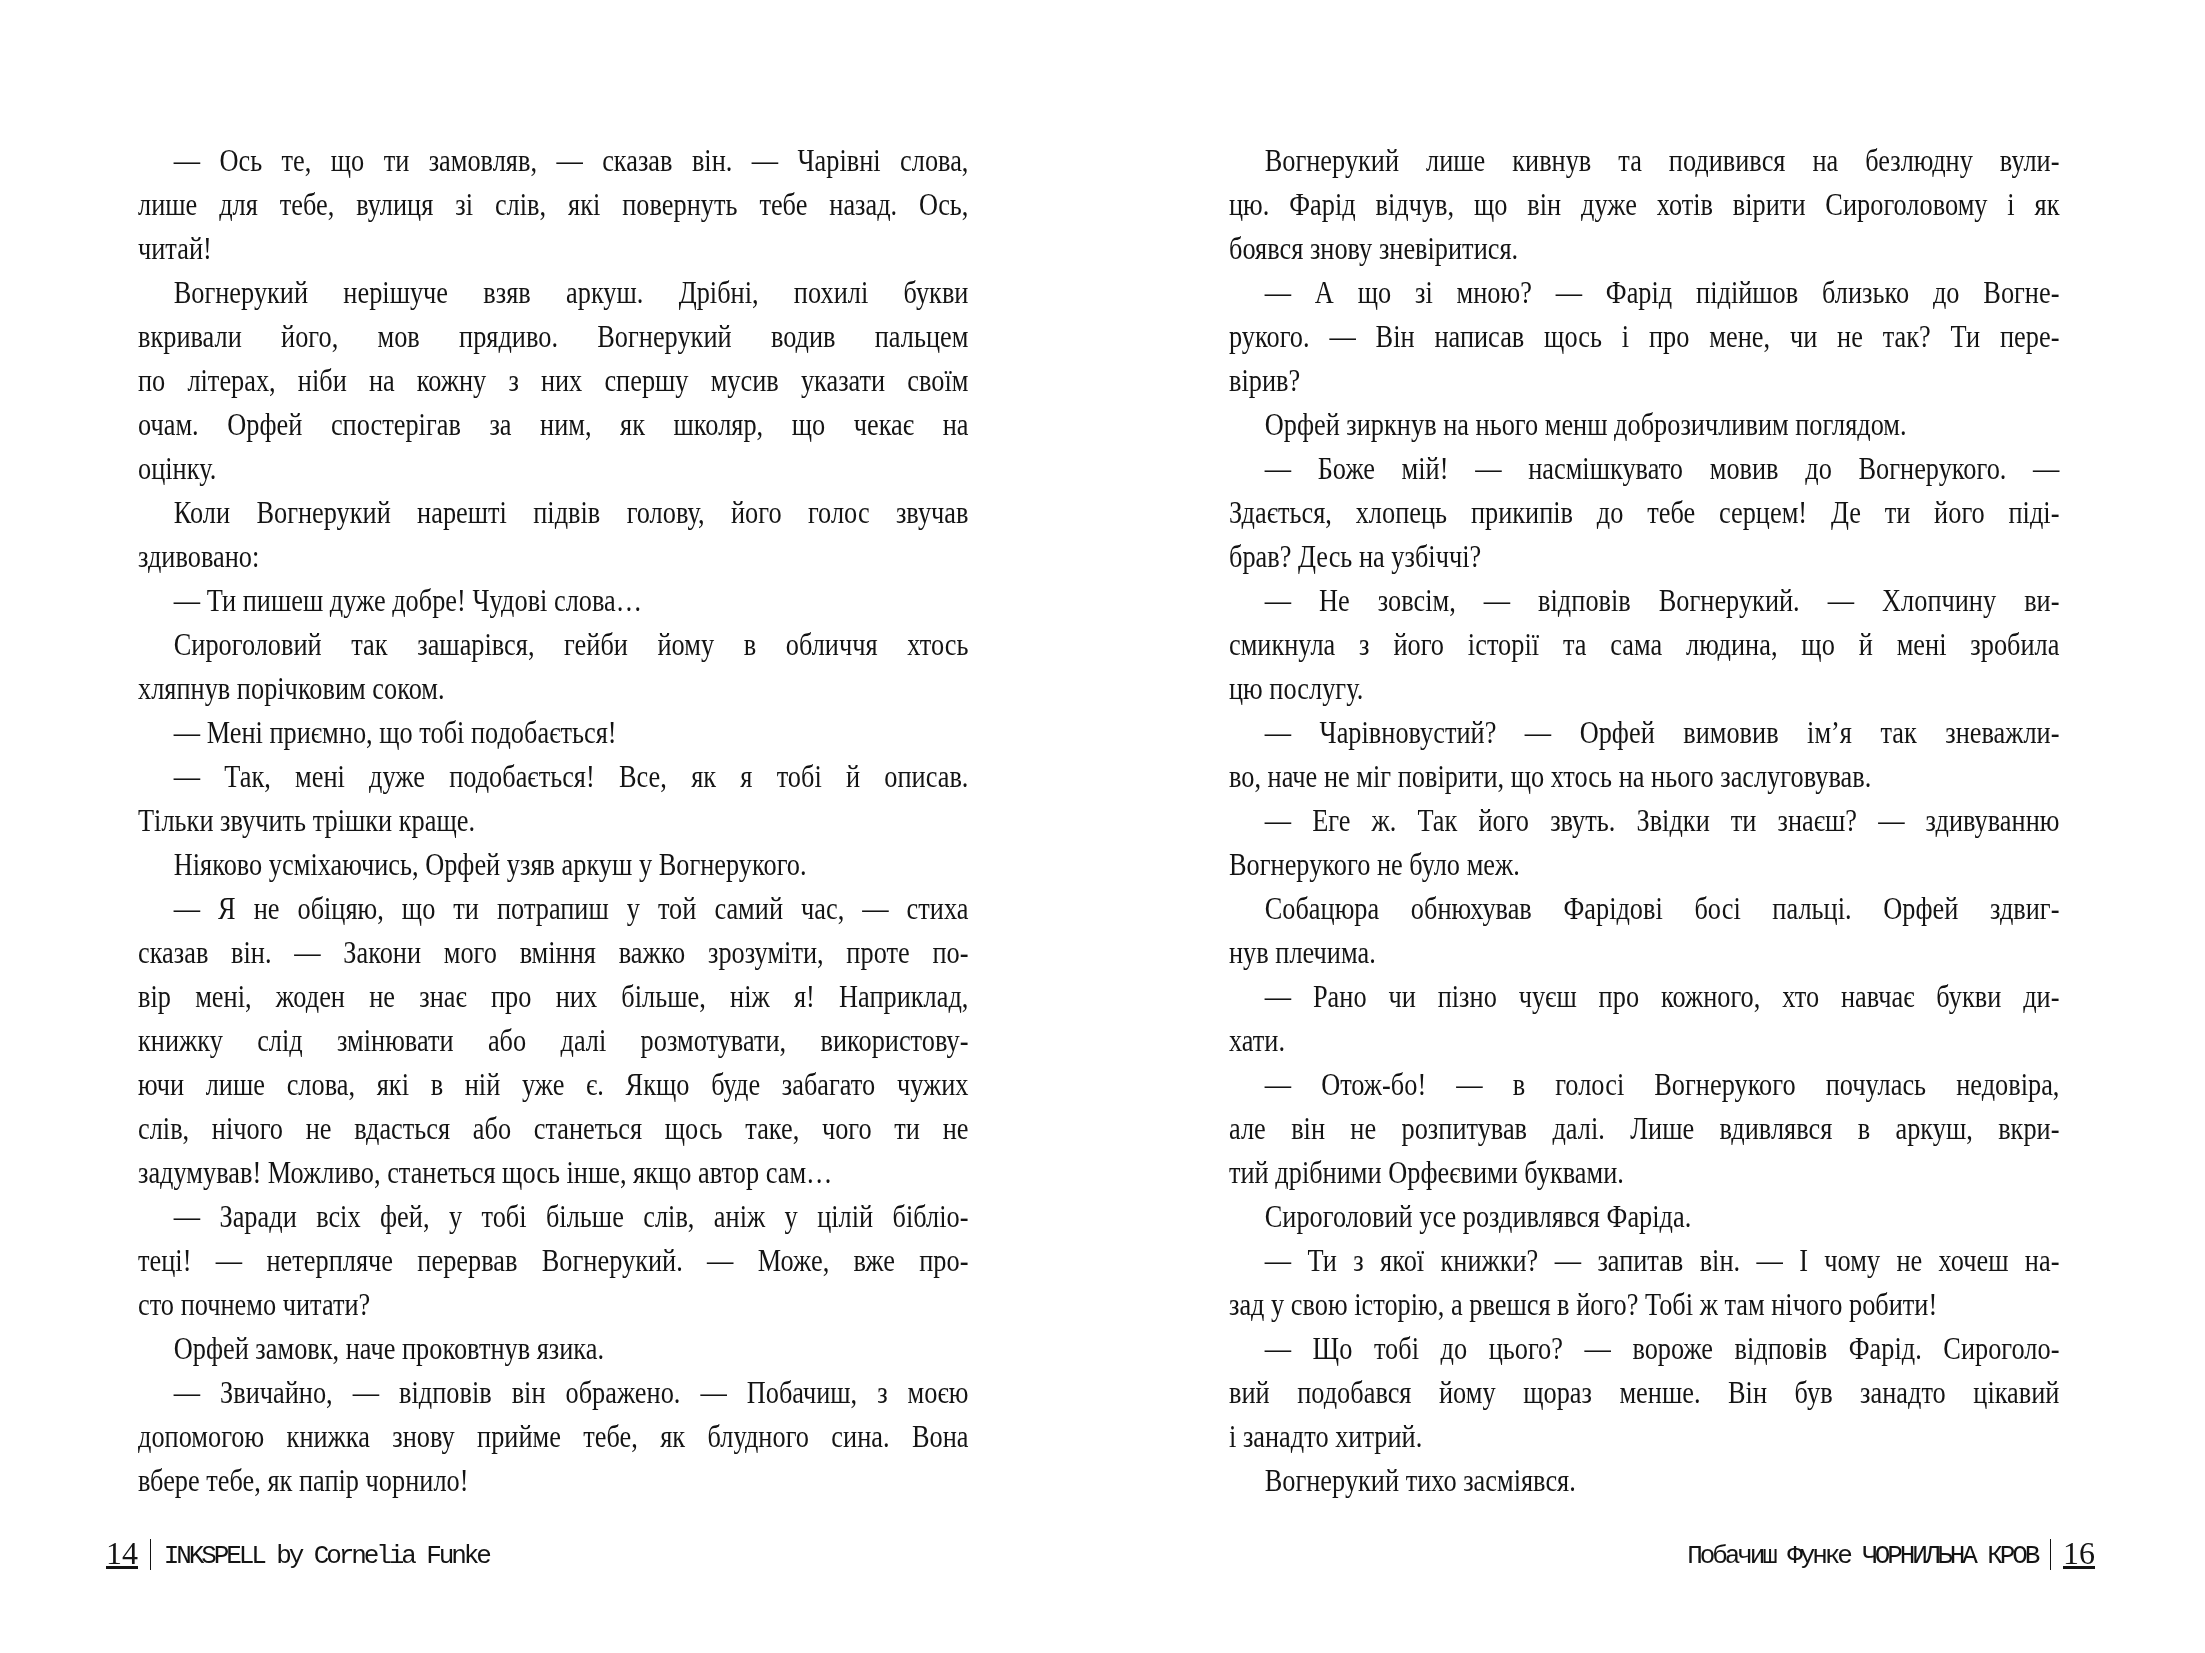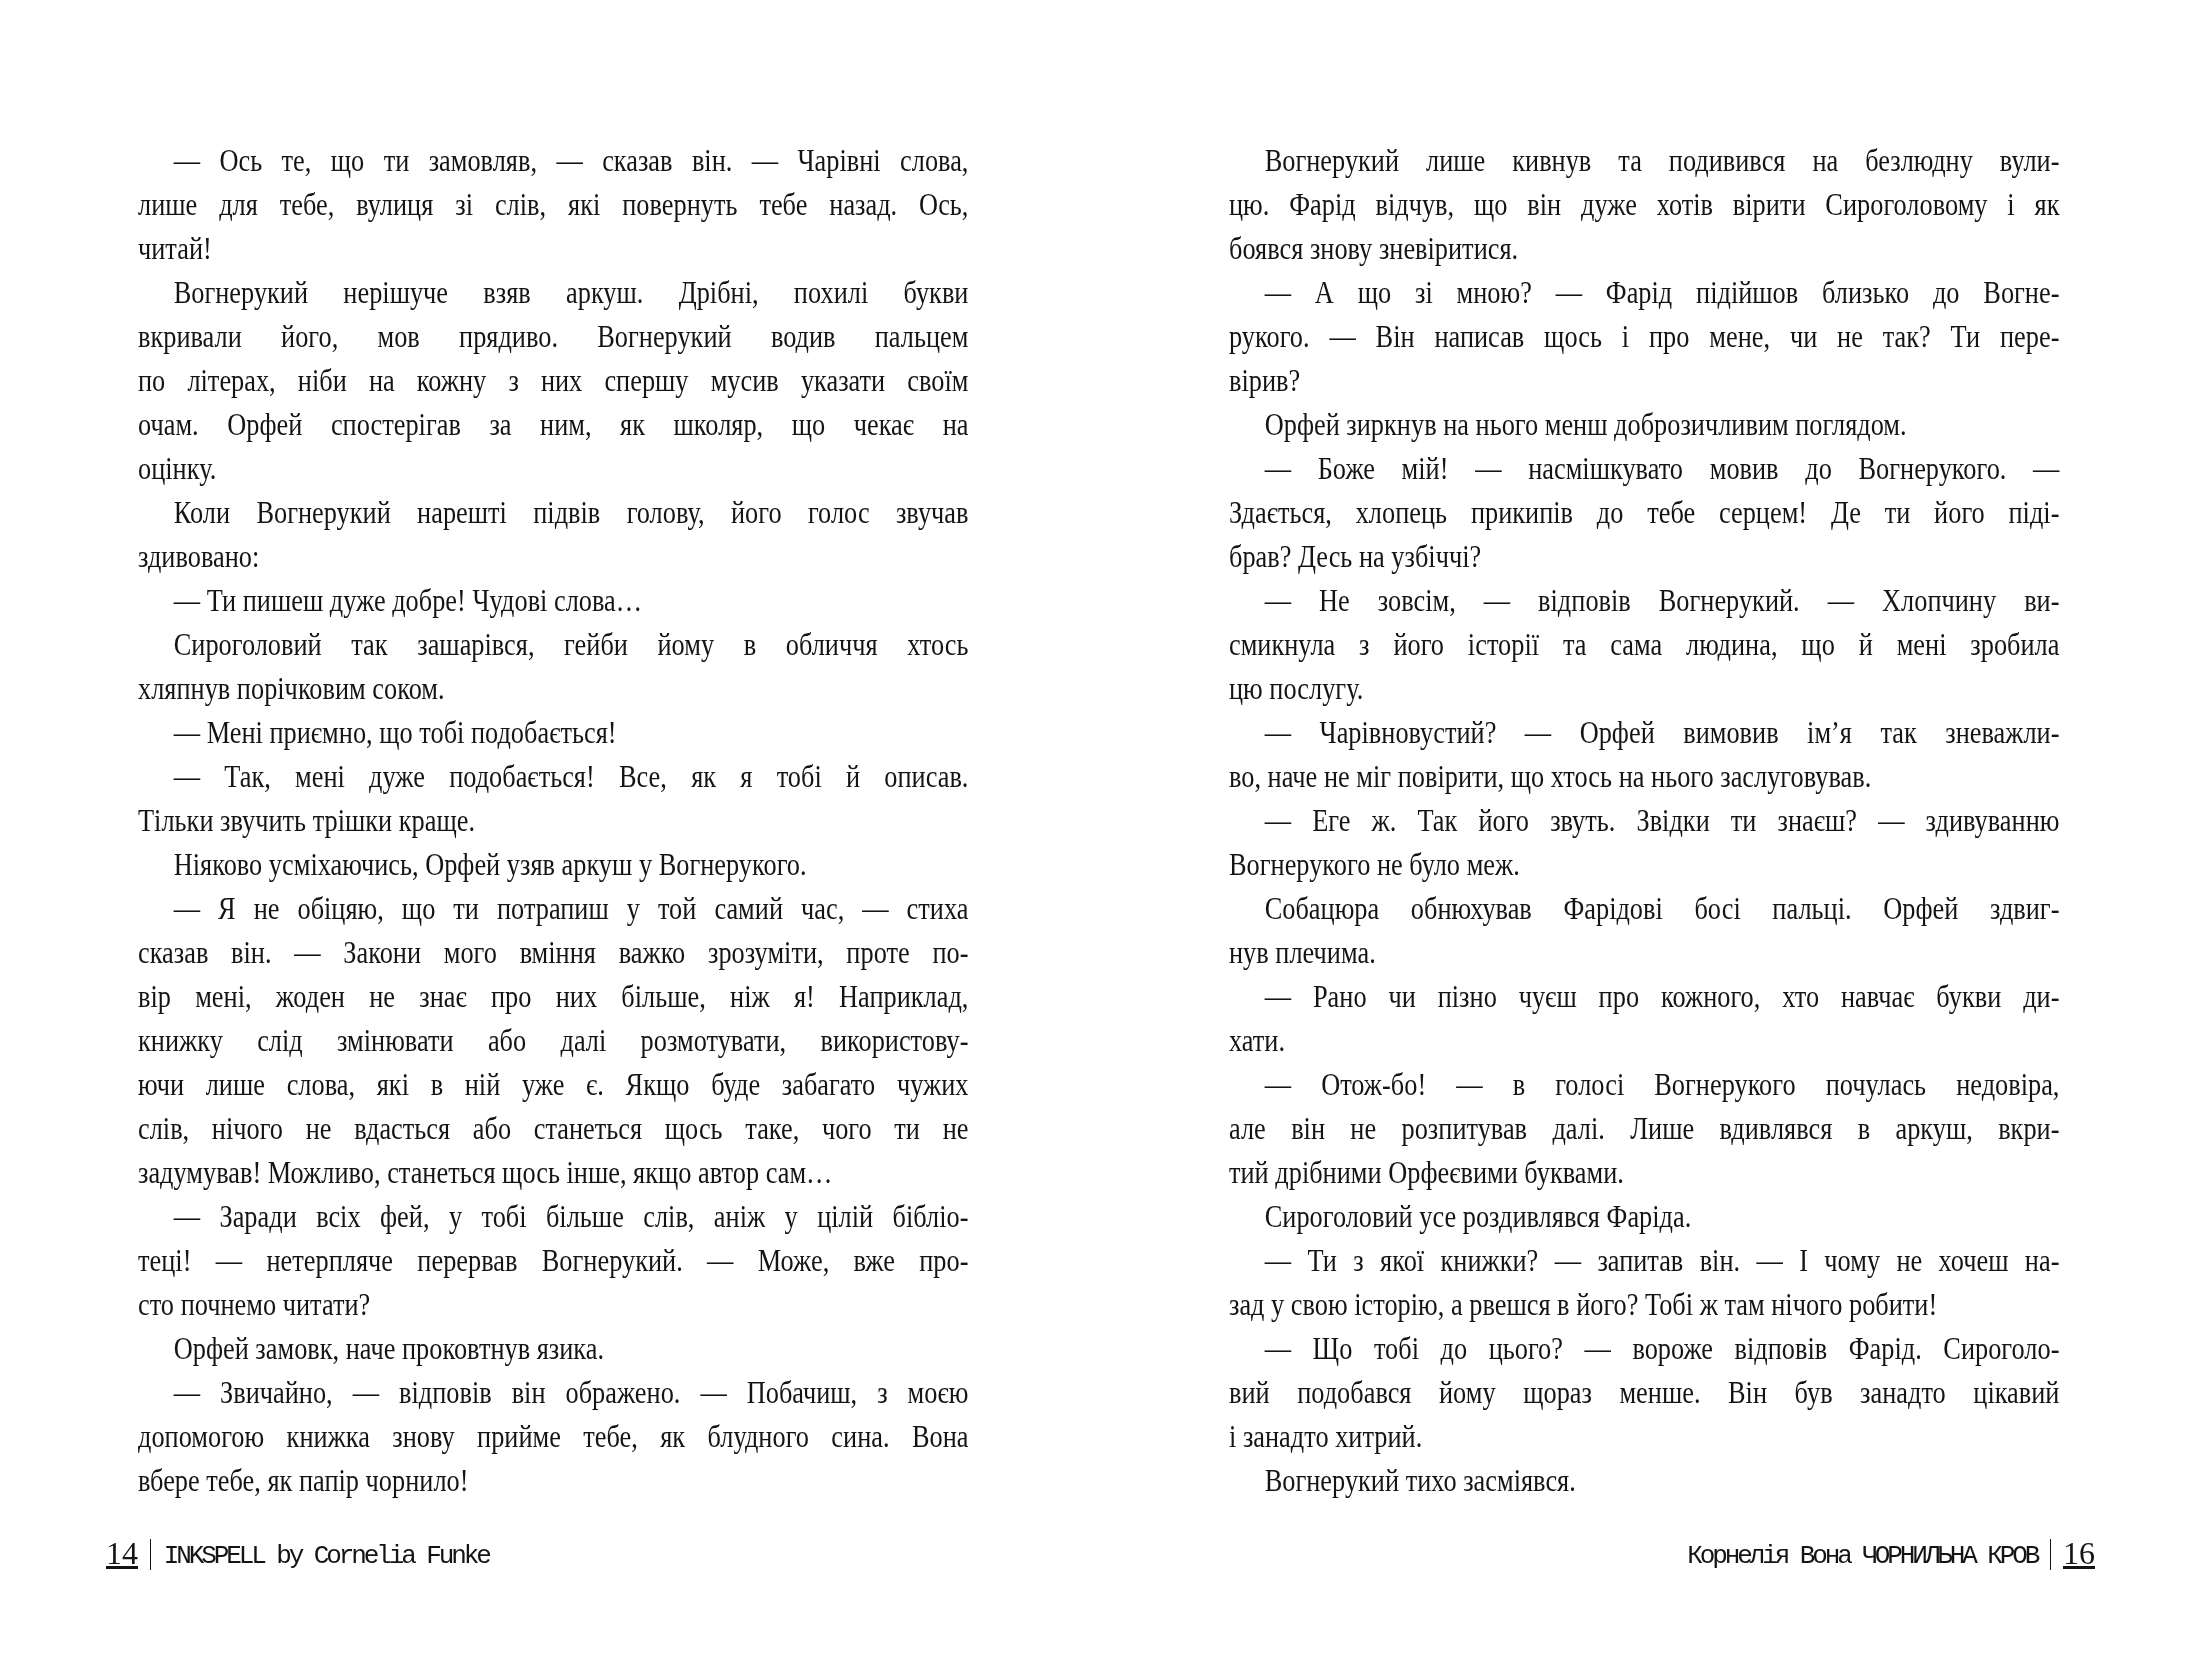--- a/index.html
+++ b/index.html
@@ -181,15 +181,15 @@
         <div class="line last first">Вогнерукий тихо засміявся.</div>
       </div>
     </div>
 </div>
 
 <div id="footer-left" class="footer">
   <span class="page-num">14</span><span class="footer-bar"></span><span class="running-title">INKSPELL by Cornelia Funke</span>
 </div>
 
 <div id="footer-right" class="footer">
-  <span class="running-title">Корнелія Вона ЧОРНИЛЬНА КРОВ</span><span class="footer-bar"></span><span class="page-num">16</span>
+  <span class="running-title">Побачиш Функе ЧОРНИЛЬНА КРОВ</span><span class="footer-bar"></span><span class="page-num">16</span>
 </div>
 
 
 </body></html>

